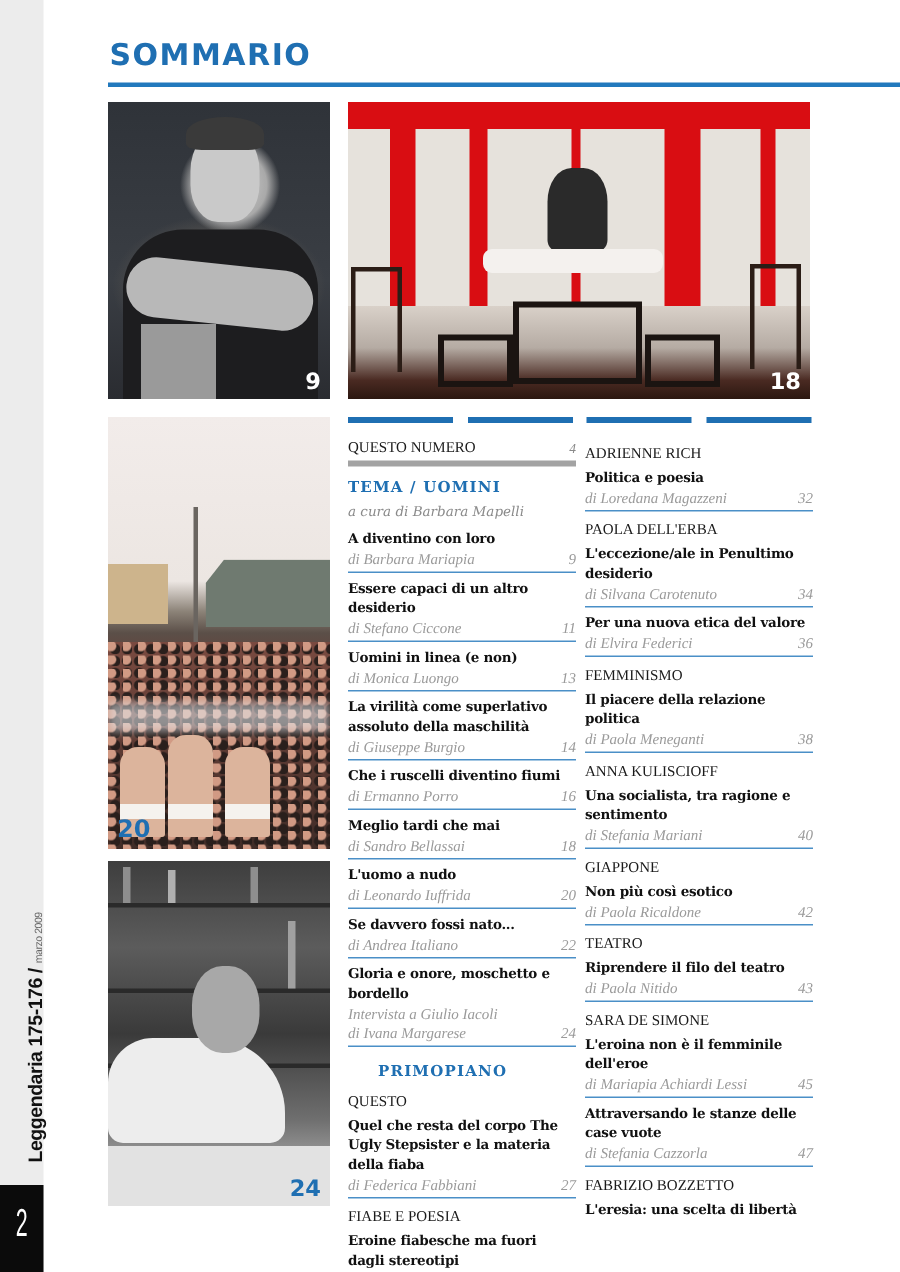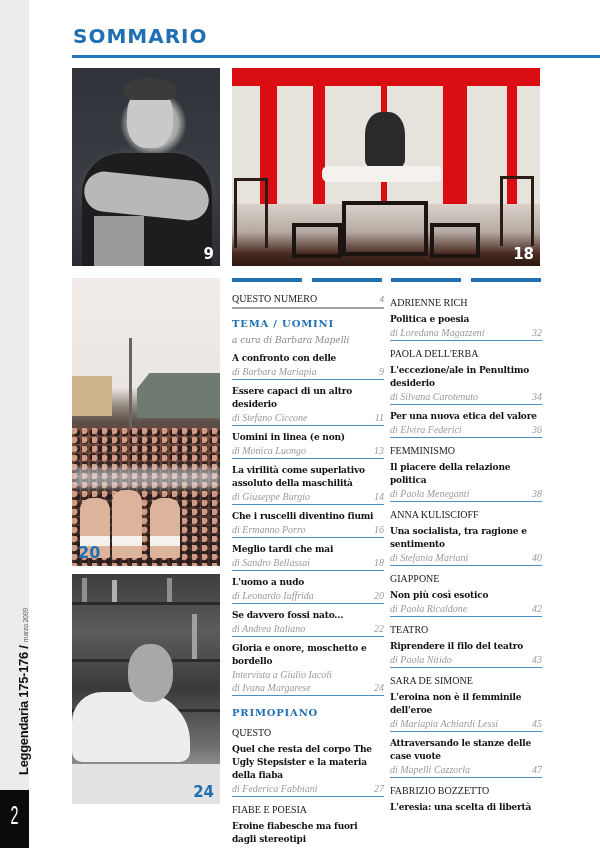--- a/index.html
+++ b/index.html
@@ -68,21 +68,21 @@
     .col-bars { position: absolute; top: 278px; height: 4px; background: #1f6fb2; }
 
     .toc-col { position: absolute; top: 292px; width: 152px; }
     .toc-col.left { left: 232px; }
     .toc-col.right { left: 390px; }
 
     .sec-heading { font-family: "DejaVu Serif", serif; font-weight: bold; font-size: 10px; color: #1f6fb2;
                    letter-spacing: 0.8px; line-height: 14px; margin: 4px 0 3px; }
     .curator { font-style: italic; font-size: 9px; color: #8a8a8a; line-height: 13px; margin-bottom: 5px; }
     .kicker { font-family: "Liberation Serif", serif; font-size: 10px; color: #1a1a1a; line-height: 14px; margin: 6px 0 3px; }
-    .kicker-row { display: flex; justify-content: space-between; border-bottom: 2px solid #a3a3a3;
+    .kicker-row { display: flex; justify-content: space-between; border-bottom: 4px solid #a3a3a3;
                   font-family: "Liberation Serif", serif; font-size: 10px; line-height: 14px; padding-bottom: 1px; margin-bottom: 6px; }
     .kicker-row .num { font-style: italic; color: #8a8a8a; font-size: 9px; }
 
     .entry { margin-bottom: 5px; }
     .entry-title { font-family: "DejaVu Serif", serif; font-weight: bold; font-size: 9px; line-height: 13px; color: #111; letter-spacing: -0.2px; }
     .entry-sub { font-family: "Liberation Serif", serif; font-style: italic; font-size: 10px; line-height: 13px; color: #9a9a9a; }
     .entry-meta { display: flex; justify-content: space-between; border-bottom: 1px solid #4a8fc7; padding-bottom: 1px;
                   font-family: "Liberation Serif", serif; font-style: italic; font-size: 10px; line-height: 13px; color: #9a9a9a; }
   </style>
 </head>
@@ -162,21 +162,21 @@
 <div class="toc-col left">
   <div class="kicker-row">
     <span>QUESTO NUMERO</span>
     <span class="num">4</span>
   </div>
 
   <div class="sec-heading" style="margin-top:8px;">TEMA / UOMINI</div>
   <div class="curator">a cura di Barbara Mapelli</div>
 
   <div class="entry">
-    <div class="entry-title">A confronto con delle</div>
+    <div class="entry-title">A diventino con loro</div>
     <div class="entry-meta">
         <span>di Barbara Mariapia</span>
         <span>9</span>
       </div>
   </div>
   <div class="entry">
     <div class="entry-title">Essere capaci di un altro desiderio</div>
     <div class="entry-meta">
         <span>di Stefano Ciccone</span>
         <span>11</span>
@@ -226,21 +226,21 @@
   </div>
   <div class="entry">
     <div class="entry-title">Gloria e onore, moschetto e bordello</div>
     <div class="entry-sub">Intervista a Giulio Iacoli</div>
     <div class="entry-meta">
         <span>di Ivana Margarese</span>
         <span>24</span>
       </div>
   </div>
 
-  <div class="sec-heading" style="margin-top:10px;">PRIMOPIANO</div>
+  <div class="sec-heading" style="margin-top:10px;margin-left:20px;">PRIMOPIANO</div>
   <div class="kicker">QUESTO</div>
   <div class="entry">
     <div class="entry-title">Quel che resta del corpo The Ugly Stepsister e la materia della fiaba</div>
     <div class="entry-meta">
         <span>di Federica Fabbiani</span>
         <span>27</span>
       </div>
   </div>
   <div class="kicker">FIABE E POESIA</div>
   <div class="entry">
@@ -309,21 +309,21 @@
   <div class="entry">
     <div class="entry-title">L'eroina non è il femminile dell'eroe</div>
     <div class="entry-meta">
         <span>di Mariapia Achiardi Lessi</span>
         <span>45</span>
       </div>
   </div>
   <div class="entry">
     <div class="entry-title">Attraversando le stanze delle case vuote</div>
     <div class="entry-meta">
-        <span>di Mapelli Cazzorla</span>
+        <span>di Stefania Cazzorla</span>
         <span>47</span>
       </div>
   </div>
   <div class="kicker">FABRIZIO BOZZETTO</div>
   <div class="entry">
     <div class="entry-title">L'eresia: una scelta di libertà</div>
 
   </div>
 </div>
 

